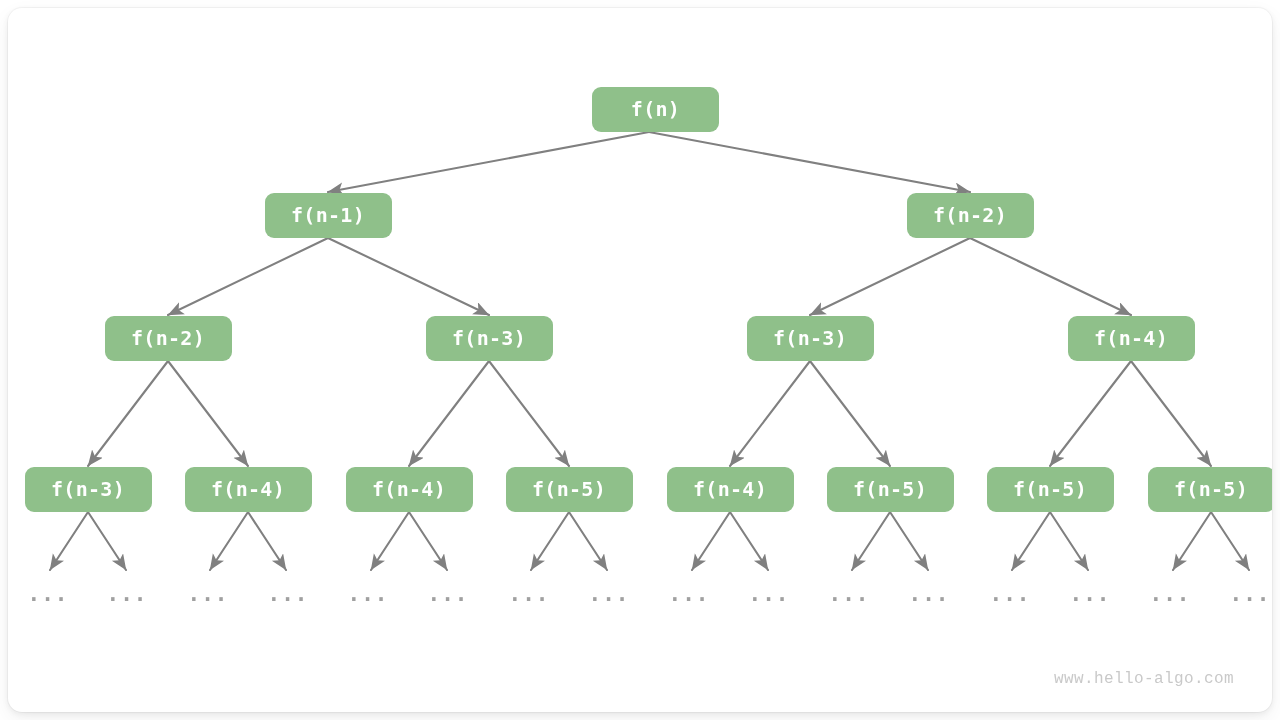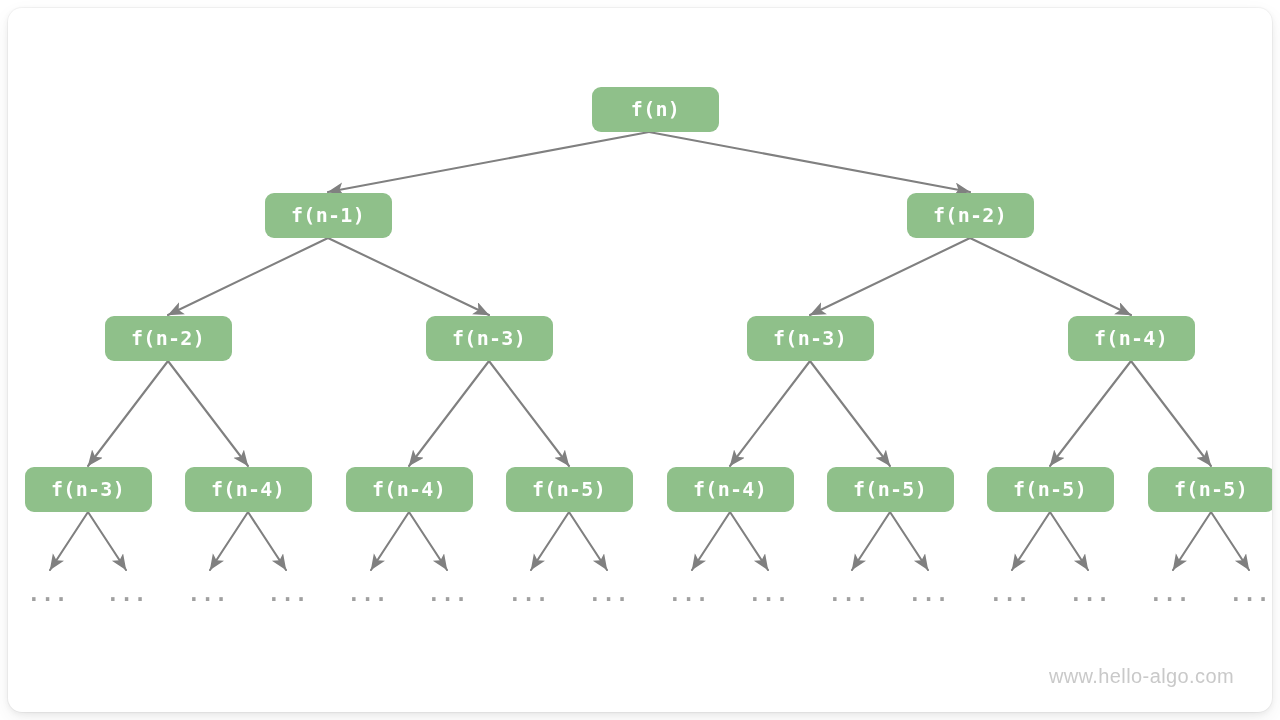--- a/index.html
+++ b/index.html
@@ -69,22 +69,22 @@
     letter-spacing: 1px;
     user-select: none;
     transform: translate(-50%, -50%);
   }
 
   .watermark {
     position: absolute;
     right: 38px;
     bottom: 24px;
     color: #c9c9c9;
-    font-family: Liberation Sans, sans-serif;
-    font-size: 20px;
+    font-family: Liberation Mono, monospace;
+    font-size: 16px;
     letter-spacing: 0.4px;
     user-select: none;
   }
 </style>
 </head>
 <body>
 
 <div id="canvas">
   <div class="card">
 

